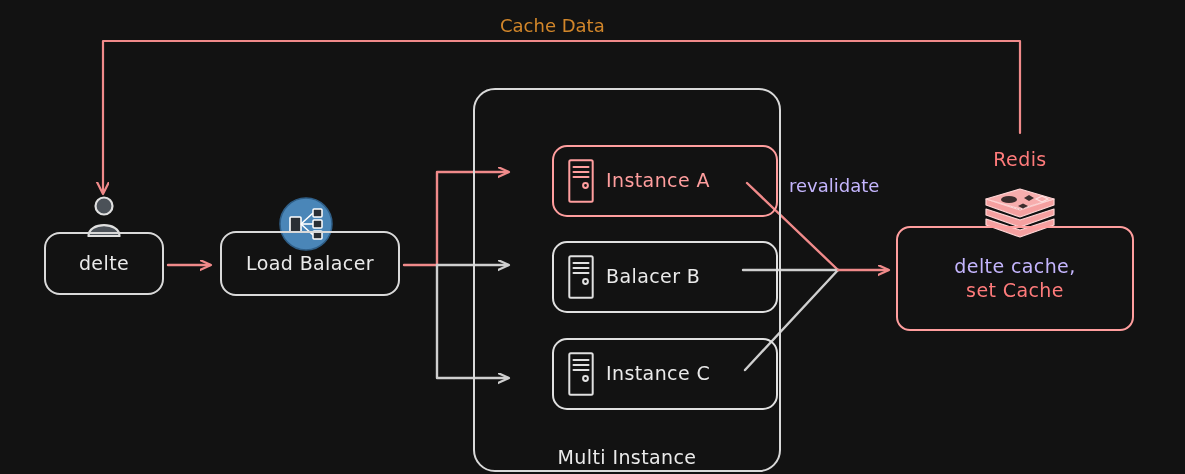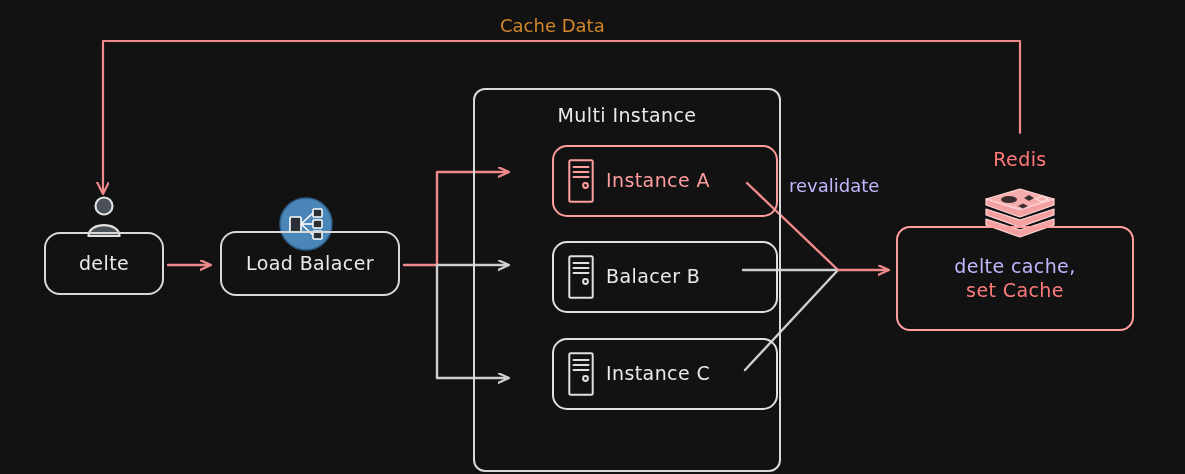--- a/index.html
+++ b/index.html
@@ -64,22 +64,22 @@
   #lb-icon {
     position: absolute;
     left: 278px; top: 196px;
     width: 56px; height: 56px;
   }
 
   
   #multi-instance {
     left: 473px; top: 88px; width: 308px; height: 384px;
     border-color: #d9d9d9;
-    border-radius: 12px;
-    align-items: flex-start;
+    border-radius: 22px;
+    align-items: flex-end;
     justify-content: center;
   }
   #multi-instance-title {
     color: #eaeaea;
     font-size: 19px;
     margin-top: 14px;
   }
 
   .instance {
     width: 226px; height: 72px;

